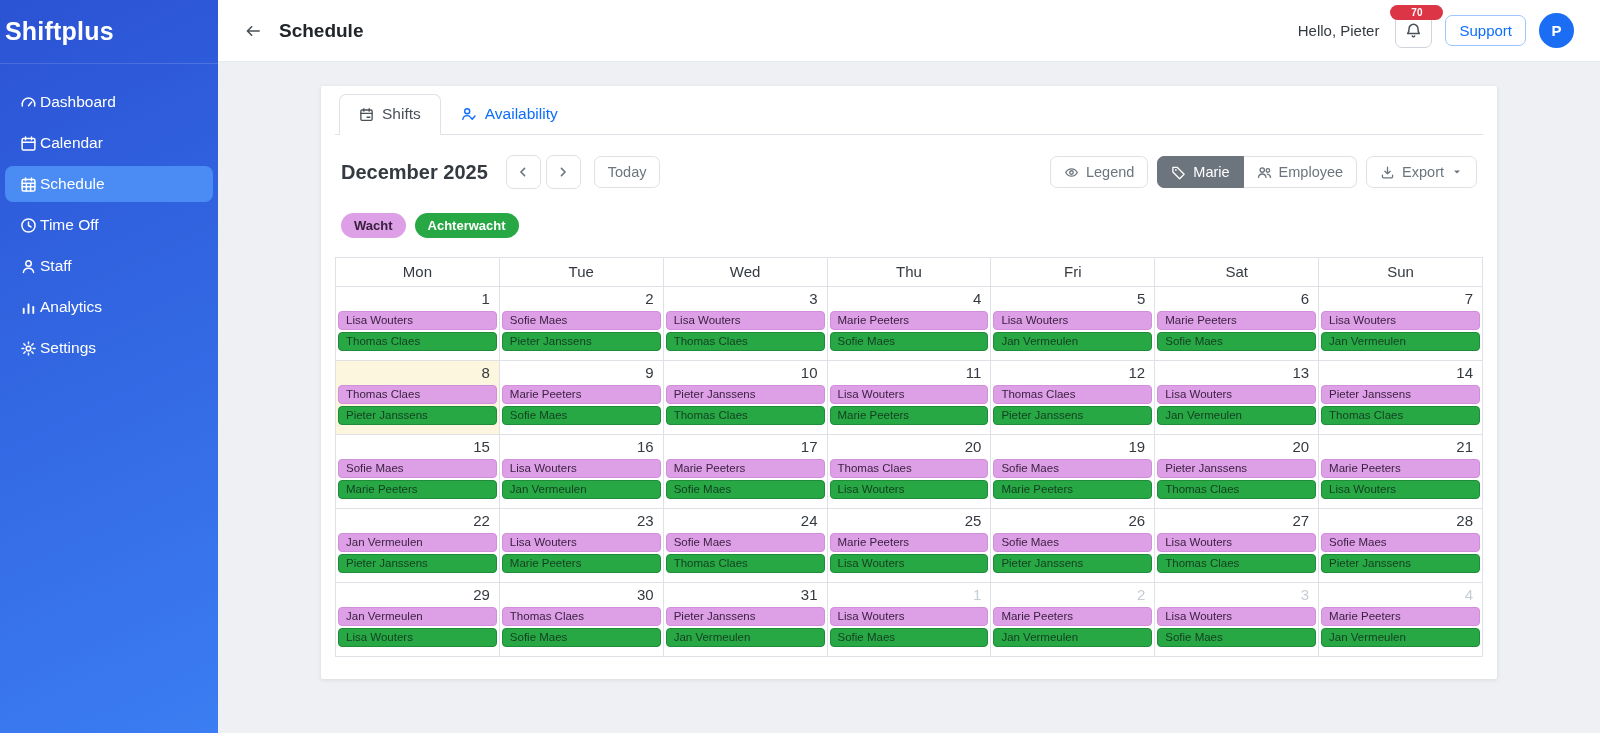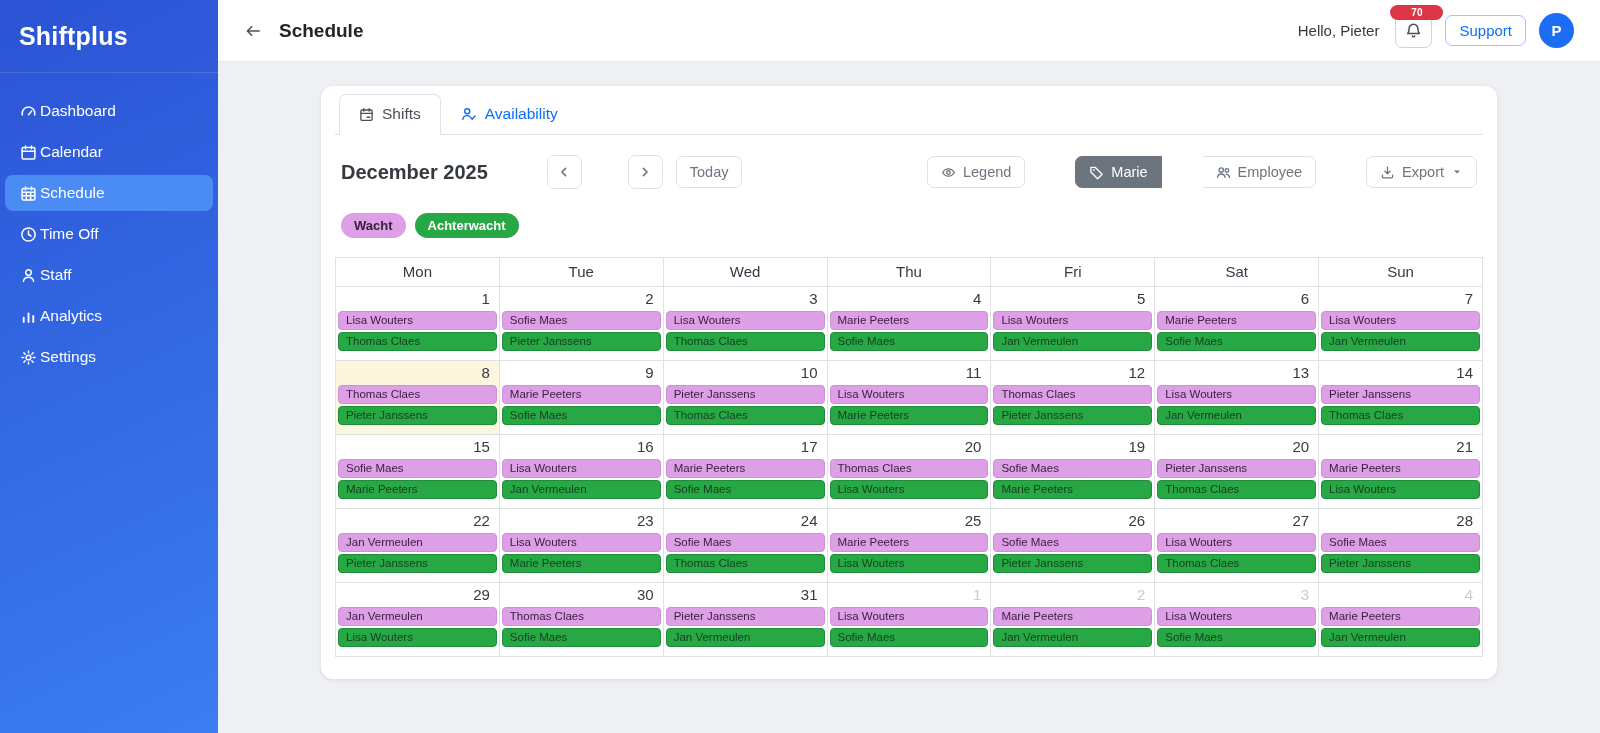--- a/index.html
+++ b/index.html
@@ -2,49 +2,49 @@
 <html><head>
 <meta charset="utf-8">
 <style>
   * { margin:0; padding:0; box-sizing:border-box; }
   html,body { width:1600px; height:733px; overflow:hidden; }
   body { font-family:"Liberation Sans","DejaVu Sans",sans-serif; background:#eef0f3; color:#343a40; }
   .app { display:flex; width:1600px; height:733px; }
 
   
   .sidebar { width:218px; flex-shrink:0; background:linear-gradient(155deg,#2b53d4 0%,#3b7df2 100%); color:#fff; display:flex; flex-direction:column; }
-  .logo { height:73px; display:flex; align-items:center; padding:0 19px; font-size:25px; font-weight:bold; letter-spacing:.2px; border-bottom:1px solid rgba(255,255,255,.14); }
+  .logo { height:64px; display:flex; align-items:center; padding:0 5px; font-size:25px; font-weight:bold; letter-spacing:.2px; border-bottom:1px solid rgba(255,255,255,.14); }
   .nav { padding:20px 5px; display:flex; flex-direction:column; gap:5px; }
   .nav-item { display:flex; align-items:center; gap:3px; padding:9px 14px; border-radius:8px; font-size:15.5px; cursor:pointer; color:#fff; }
   .nav-item.active { background:#4a8bf4; }
   .nav-item .ic { display:flex; width:18px; justify-content:center; }
 
   
   .main { flex:1; display:flex; flex-direction:column; min-width:0; }
   .topbar { height:62px; background:#fff; border-bottom:1px solid #e7eaed; display:flex; align-items:center; padding:0 26px; flex-shrink:0; }
   .back { color:#495057; display:flex; cursor:pointer; }
   .page-title { font-size:19px; font-weight:bold; color:#212529; margin-left:17px; }
   .top-right { margin-left:auto; display:flex; align-items:center; gap:13px; }
   .greeting { font-size:15px; color:#343a40; margin-right:3px;margin-left:7px; }
   .bell-btn { position:relative; width:37px; height:35px; background:#fff; border:1px solid #ced4da; border-radius:7px; display:flex; align-items:center; justify-content:center; color:#495057; cursor:pointer; }
   .badge { position:absolute; top:-9px; right:-12px; background:#dc3545; color:#fff; font-size:10px; font-weight:bold; padding:2px 21px; border-radius:10px; }
   .support-btn { background:#fff; border:1px solid #9ec5fe; color:#0d6efd; font-size:15px; padding:6px 13px; border-radius:7px; cursor:pointer; }
   .avatar { width:35px; height:35px; border-radius:50%; background:#1b6ef3; color:#fff; font-size:15px; font-weight:bold; display:flex; align-items:center; justify-content:center; cursor:pointer; }
 
   
   .content { flex:1; overflow:hidden; }
-  .card { width:1176px; margin:24px auto 0; background:#fff; border-radius:12px; box-shadow:0 1px 4px rgba(20,30,50,.10); padding:8px 14px 22px; }
+  .card { width:1176px; margin:24px auto 0; background:#fff; border-radius:2px; box-shadow:0 1px 4px rgba(20,30,50,.10); padding:8px 14px 22px; }
   .tabs { display:flex; border-bottom:1px solid #dee2e6; padding:0 4px; }
   .tab { display:flex; align-items:center; gap:8px; padding:10px 19px 11px; font-size:15.5px; border:1px solid transparent; border-radius:7px 7px 0 0; margin-bottom:-1px; cursor:pointer; color:#0d6efd; }
   .tab.active { background:#fff; color:#495057; border-color:#dee2e6 #dee2e6 #fff; }
 
   .toolbar { display:flex; align-items:center; margin:20px 6px 0; }
   .month { font-size:20px; font-weight:bold; color:#343a40; }
   .navgrp { display:flex; gap:5px; margin-left:18px; }
-  .btn { display:inline-flex; align-items:center; gap:7px; background:#fff; border:1px solid #dee2e6; color:#6c757d; font-size:14.5px; border-radius:7px; padding:7px 13px; cursor:pointer;margin-left:41px; }
+  .btn { display:inline-flex; align-items:center; gap:7px; background:#fff; border:1px solid #dee2e6; color:#6c757d; font-size:14.5px; border-radius:7px; padding:7px 13px; cursor:pointer; }
   .sq { width:35px; height:34px; justify-content:center; padding:0; }
   .today-btn { margin-left:13px; }
   .tools { margin-left:auto; display:flex; align-items:center; gap:9px; }
   .btn-group { display:flex; }
   .btn-group .btn:first-child { border-radius:7px 0 0 7px; }
   .btn-group .btn:last-child { border-radius:0 7px 7px 0; border-left:none; }
   .btn.dark { background:#6c757d; border-color:#6c757d; color:#fff; }
 
   .legend-row { display:flex; gap:9px; margin:24px 6px 19px; }
   .chip { font-size:13px; font-weight:bold; padding:5px 13px; border-radius:14px; }

